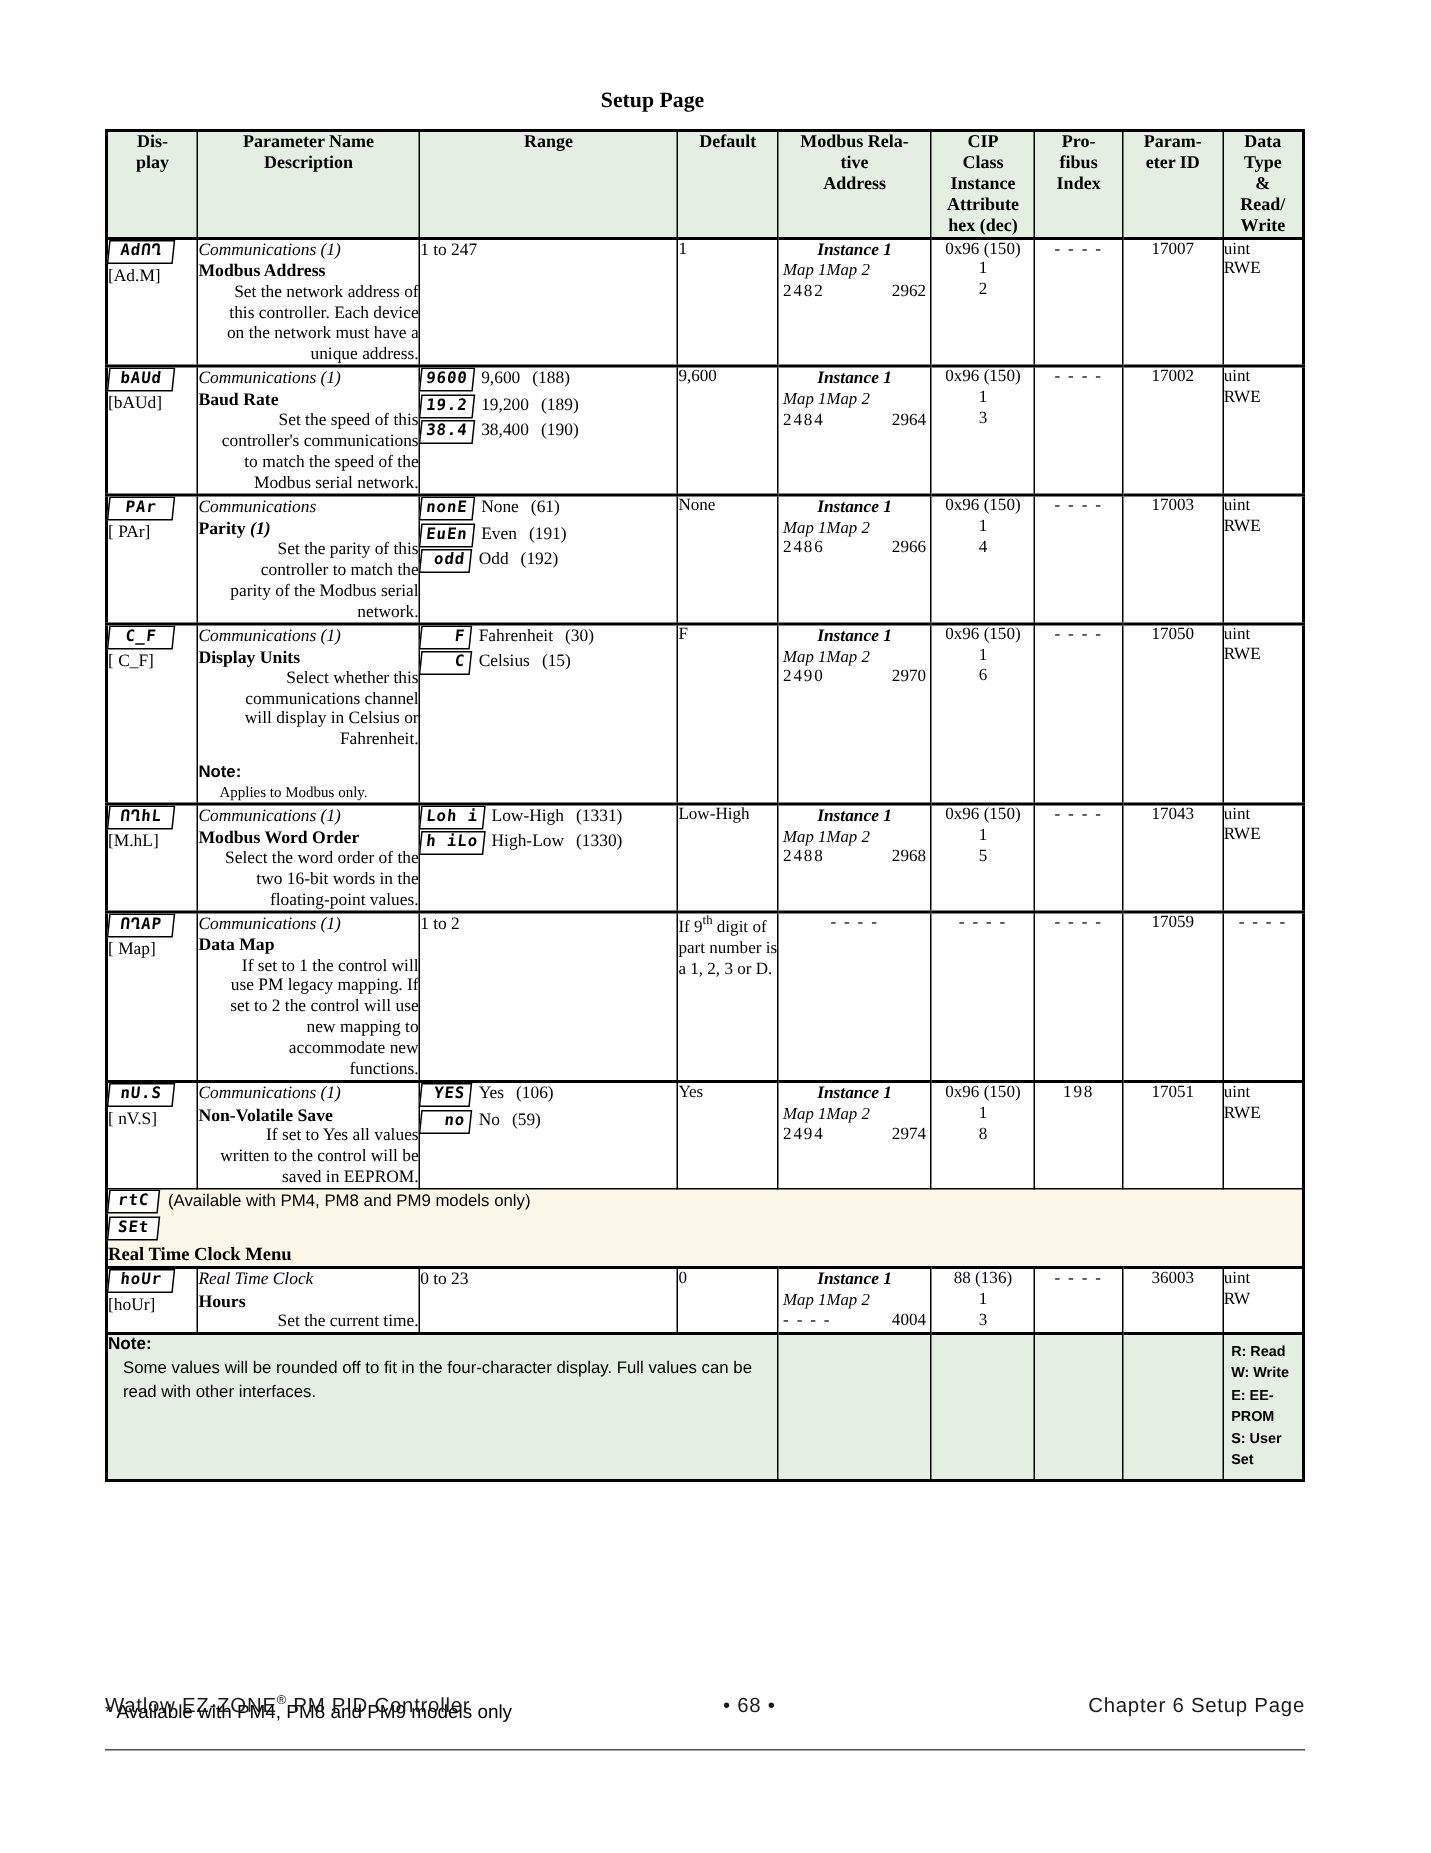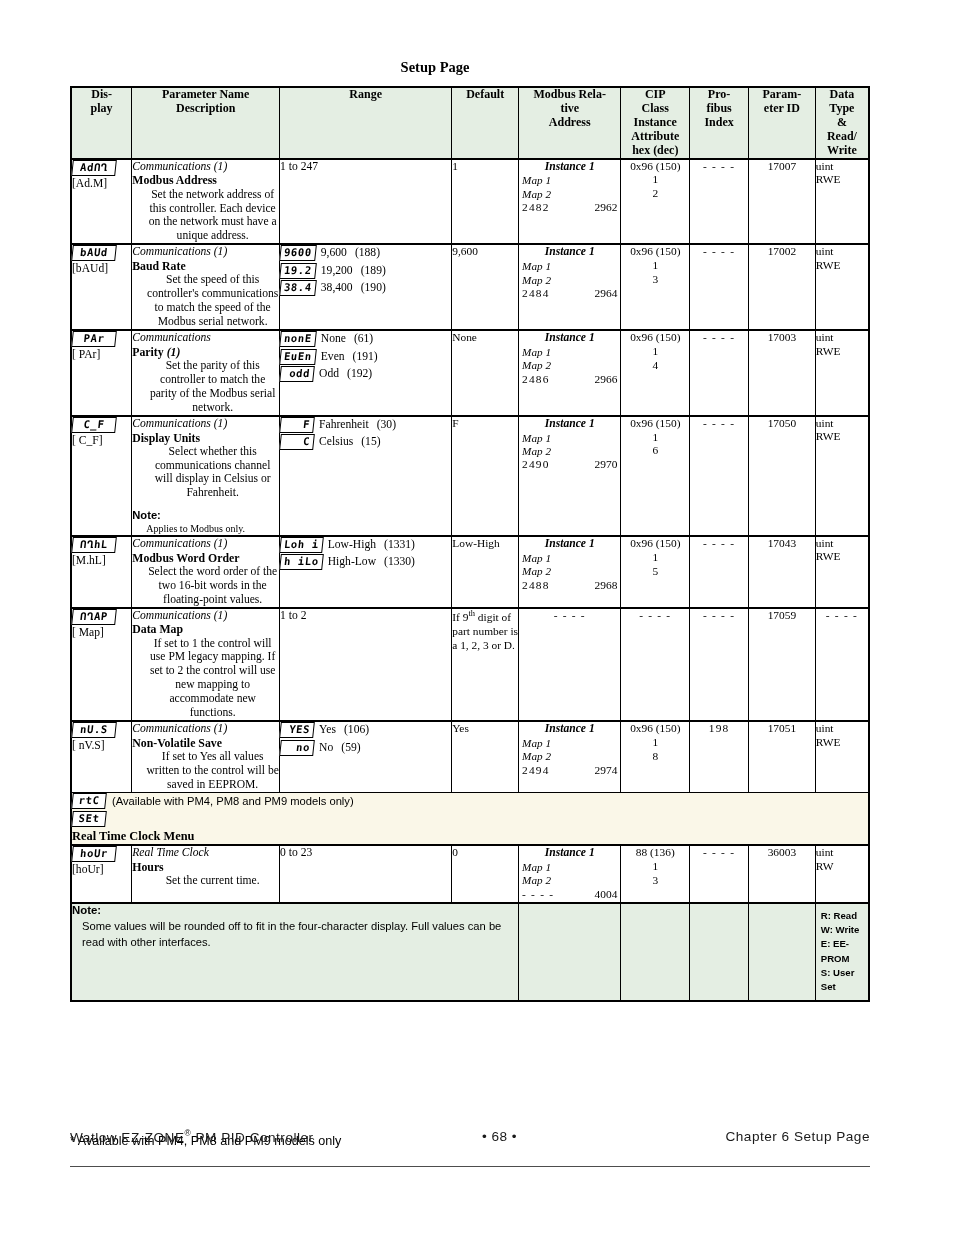--- a/index.html
+++ b/index.html
@@ -129,21 +129,21 @@
   .p-name {
     font-weight: bold;
     font-size: 11.8px;
     display: block;
   }
   .p-name .n-ital { font-weight: bold; font-style: italic; }
   .p-desc {
     display: block;
     margin-left: 14px;
     font-size: 11.6px;
-    text-align: center;
+    text-align: right;
   }
   .p-note-label {
     display: block;
     font-weight: bold;
     font-size: 11.2px;
     font-family: "Liberation Sans", sans-serif;
     margin-top: 9px;
   }
   .p-note-text {
     display: block;
@@ -167,25 +167,24 @@
   .mb-inst {
     display: block;
     text-align: center;
     font-weight: bold;
     font-style: italic;
     font-size: 11.6px;
     margin-bottom: 1px;
   }
   .mb-maps {
     display: flex;
-    justify-content: space-between;
+    justify-content: flex-start;
     font-style: italic;
     font-size: 11.2px;
     padding: 0 3px;
-    flex-direction: column;
   }
   .mb-vals {
     display: flex;
     justify-content: space-between;
     font-size: 11.4px;
     padding: 0 3px;
   }
   .dashes {
     display: block;
     text-align: center;

